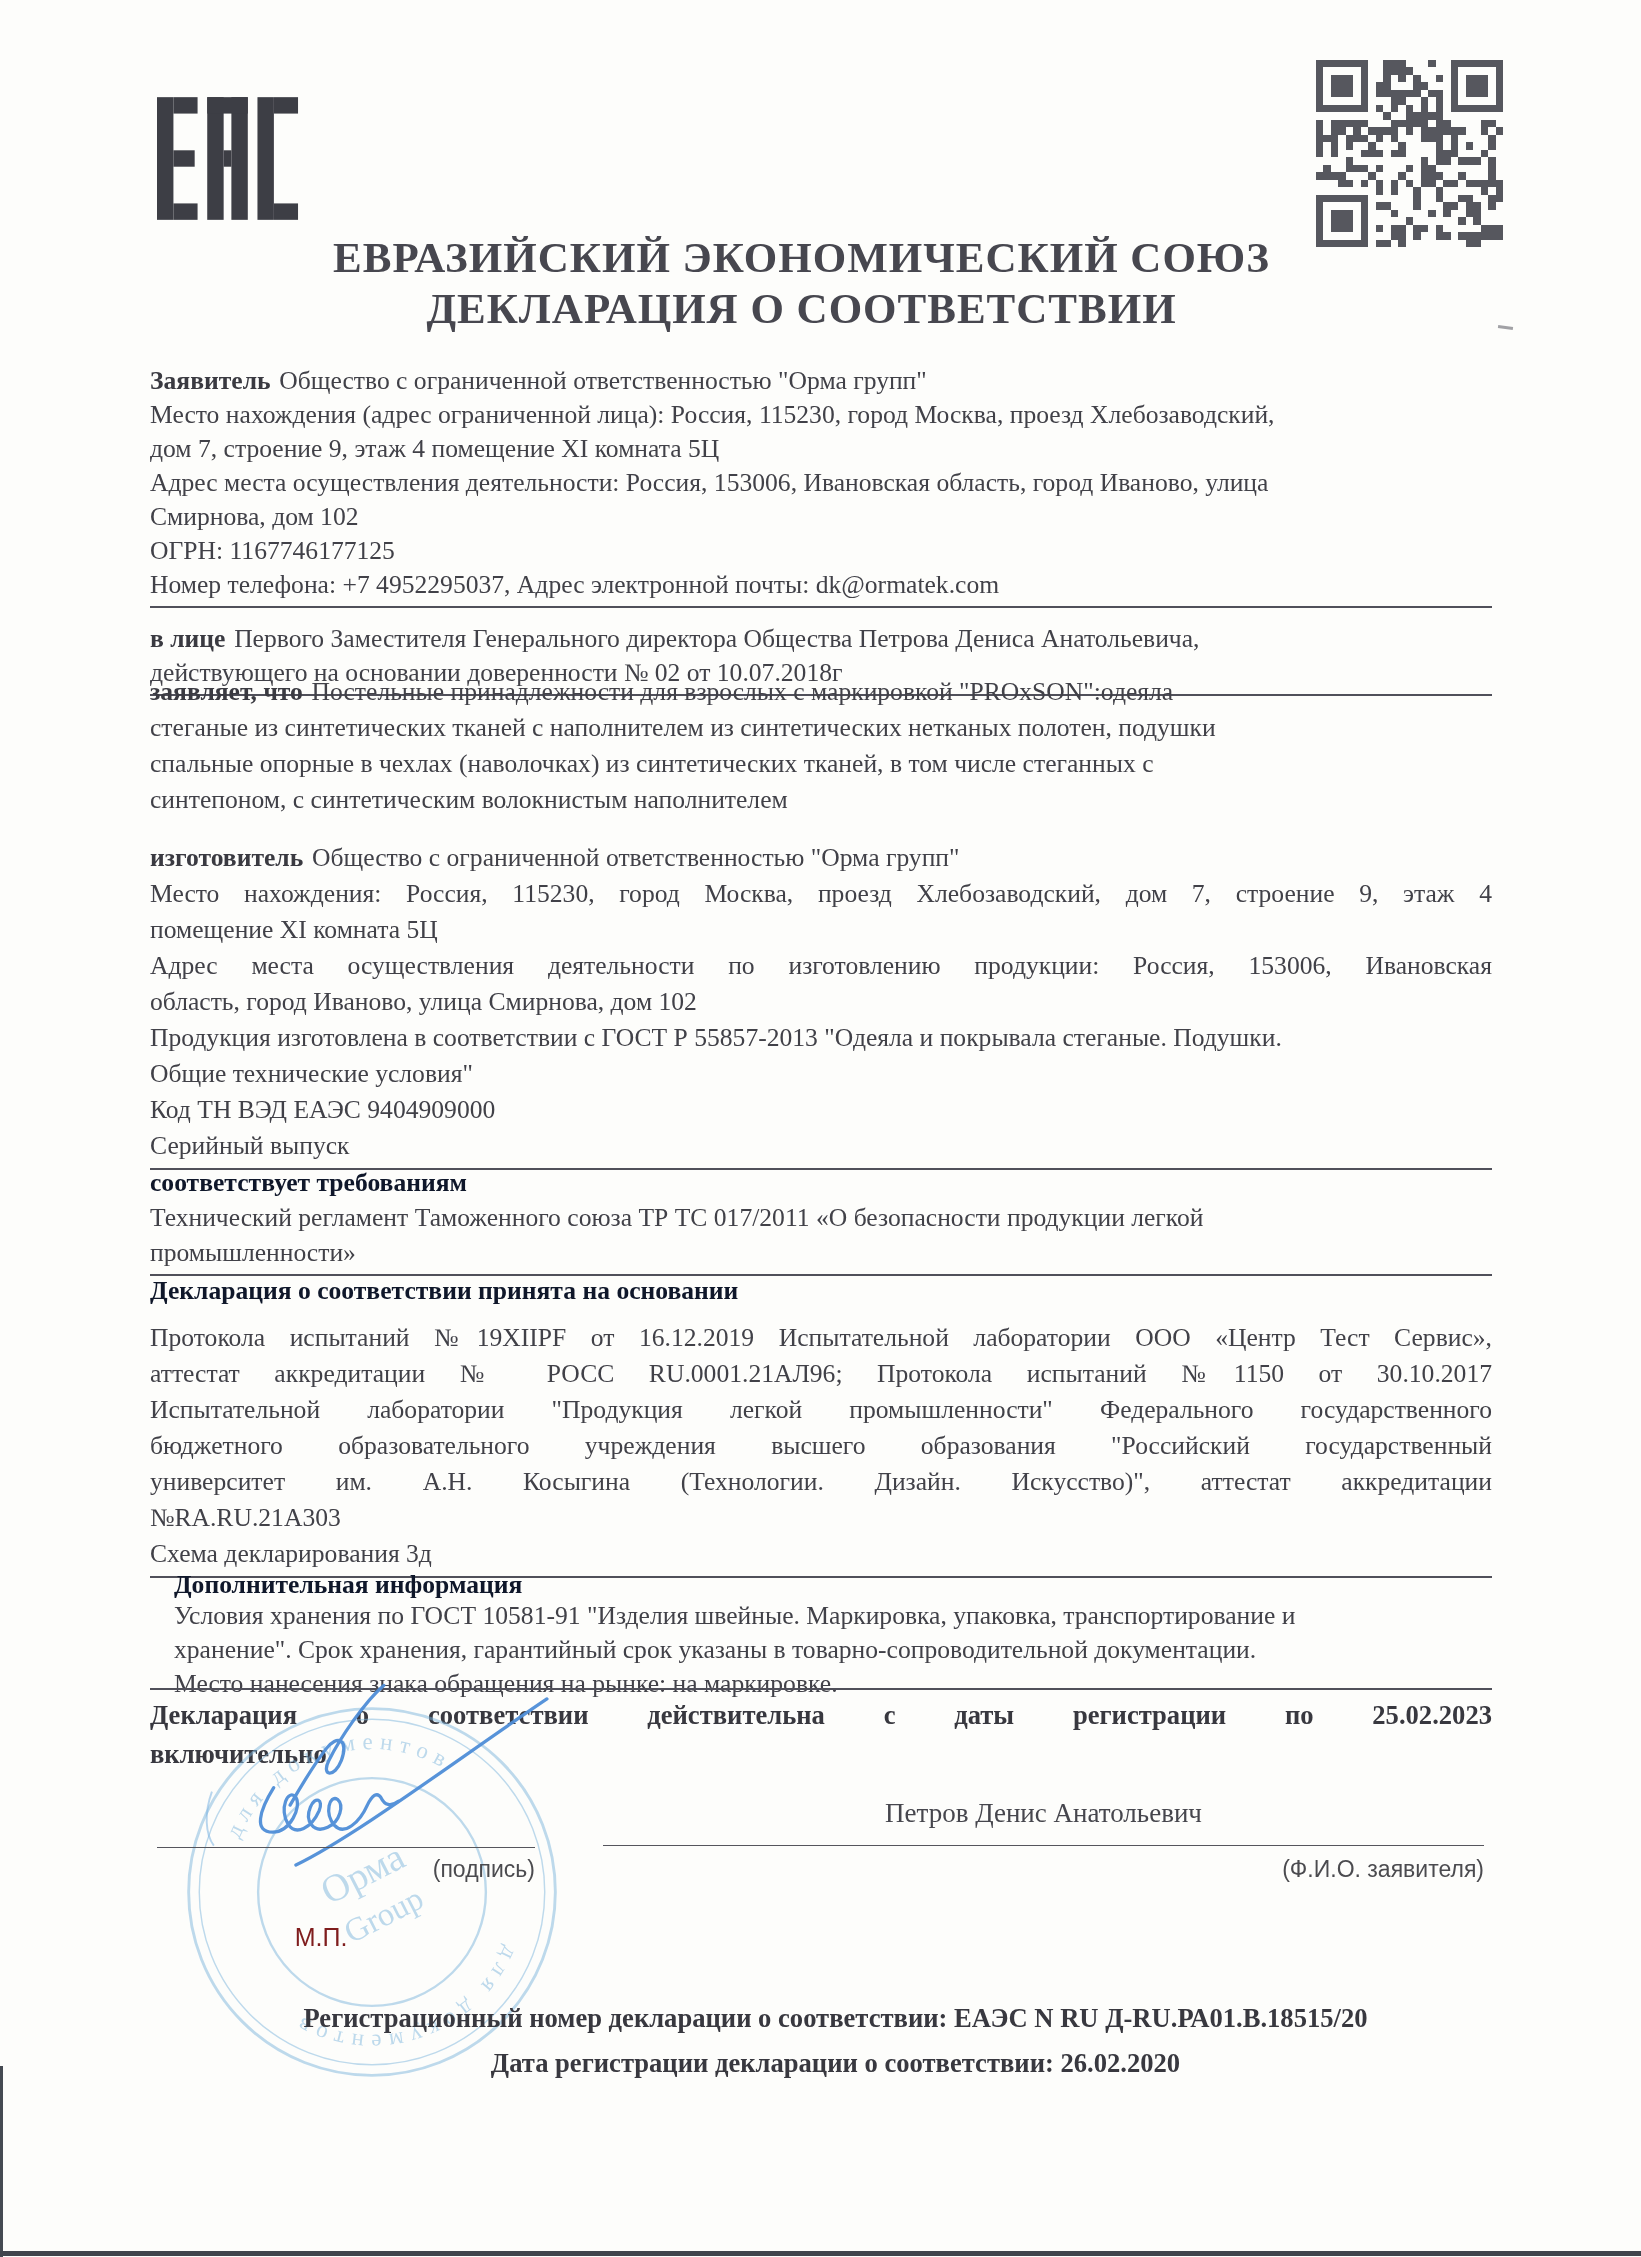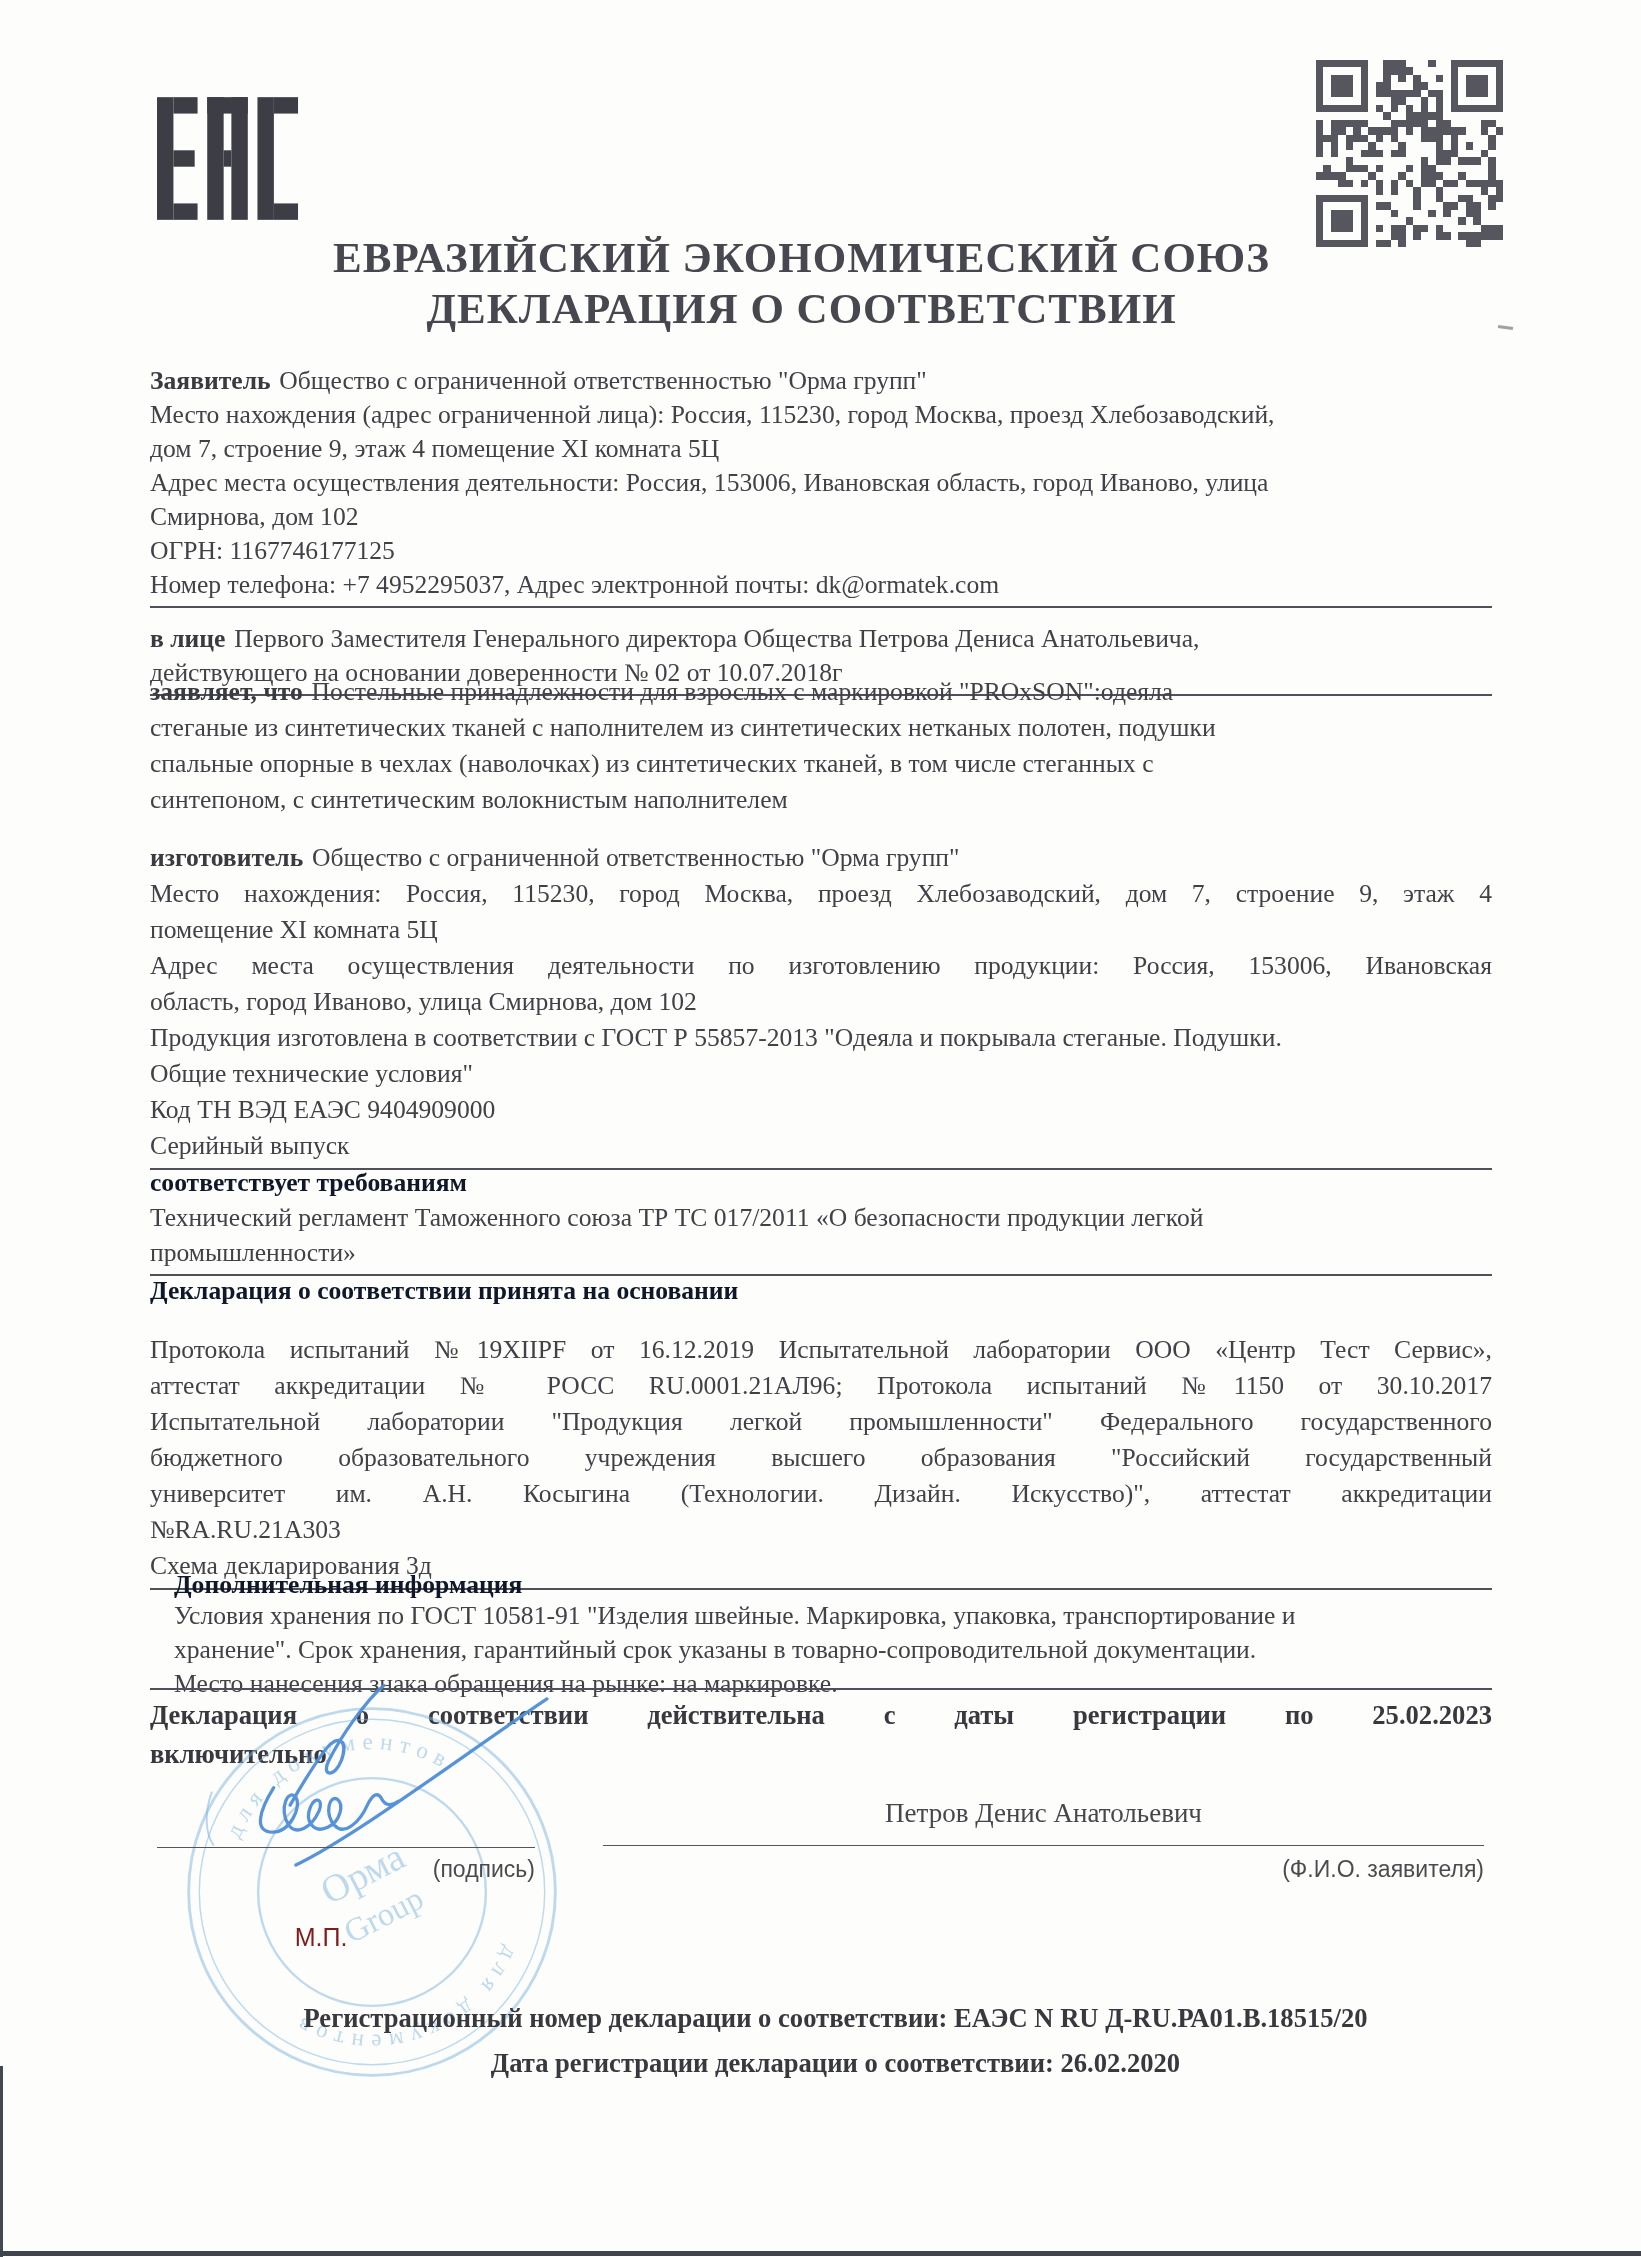--- a/index.html
+++ b/index.html
@@ -420,21 +420,21 @@
 
   <div class="col lh36" style="top:1165px">
     <div class="ln nw hd">соответствует требованиям</div>
     <div class="ln nw">Технический регламент Таможенного союза ТР ТС 017/2011 «О безопасности продукции легкой</div>
     <div class="ln nw">промышленности»</div>
     <div class="rule"></div>
   </div>
 
   <div class="col lh37" style="top:1273px">
     <div class="ln nw hd" style="line-height:35px">Декларация о соответствии принята на основании</div>
-    <div class="ln jl" style="margin-top:24px">Протокола испытаний №19XIIPF от 16.12.2019 Испытательной лаборатории ООО «Центр Тест Сервис»,</div>
+    <div class="ln jl" style="margin-top:12px">Протокола испытаний №19XIIPF от 16.12.2019 Испытательной лаборатории ООО «Центр Тест Сервис»,</div>
     <div class="ln jl">аттестат аккредитации № РОСС RU.0001.21АЛ96; Протокола испытаний №1150 от 30.10.2017</div>
     <div class="ln jl">Испытательной лаборатории "Продукция легкой промышленности" Федерального государственного</div>
     <div class="ln jl">бюджетного образовательного учреждения высшего образования "Российский государственный</div>
     <div class="ln jl">университет им. А.Н. Косыгина (Технологии. Дизайн. Искусство)", аттестат аккредитации</div>
     <div class="ln nw">№RA.RU.21А303</div>
     <div class="ln nw">Схема декларирования 3д</div>
     <div class="rule"></div>
   </div>
 
   <div class="col lh35" style="top:1570px">

